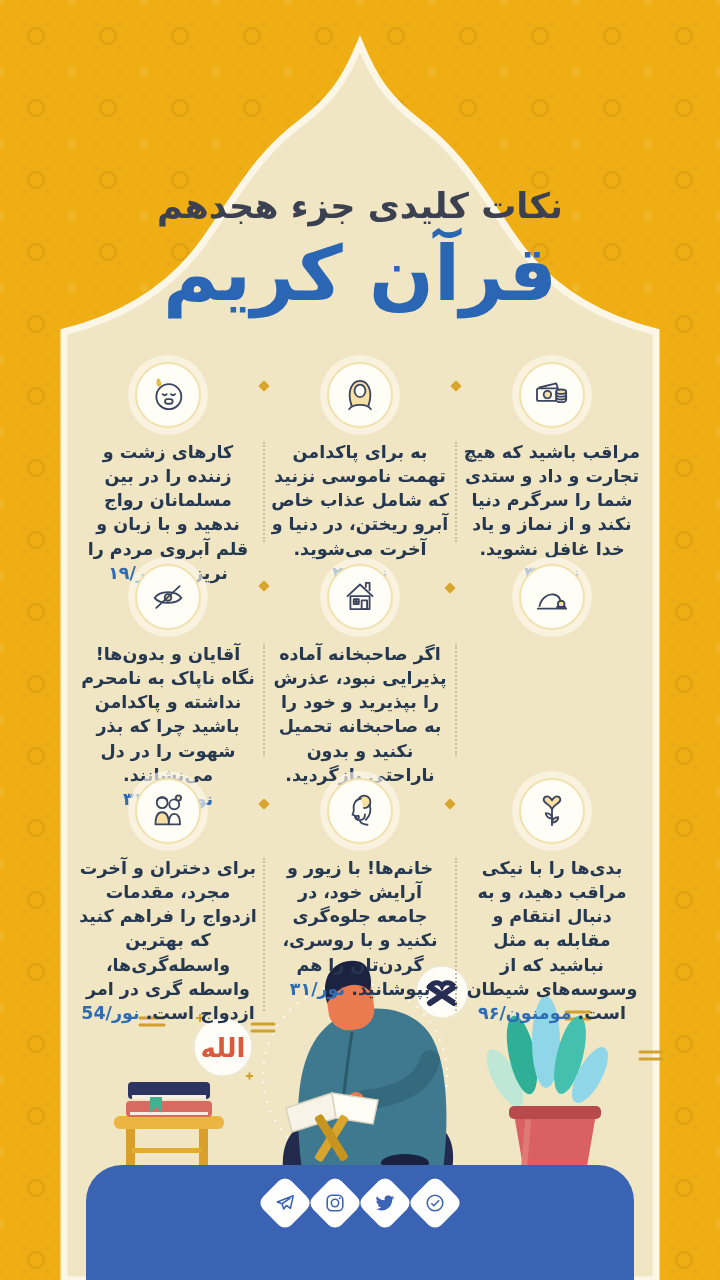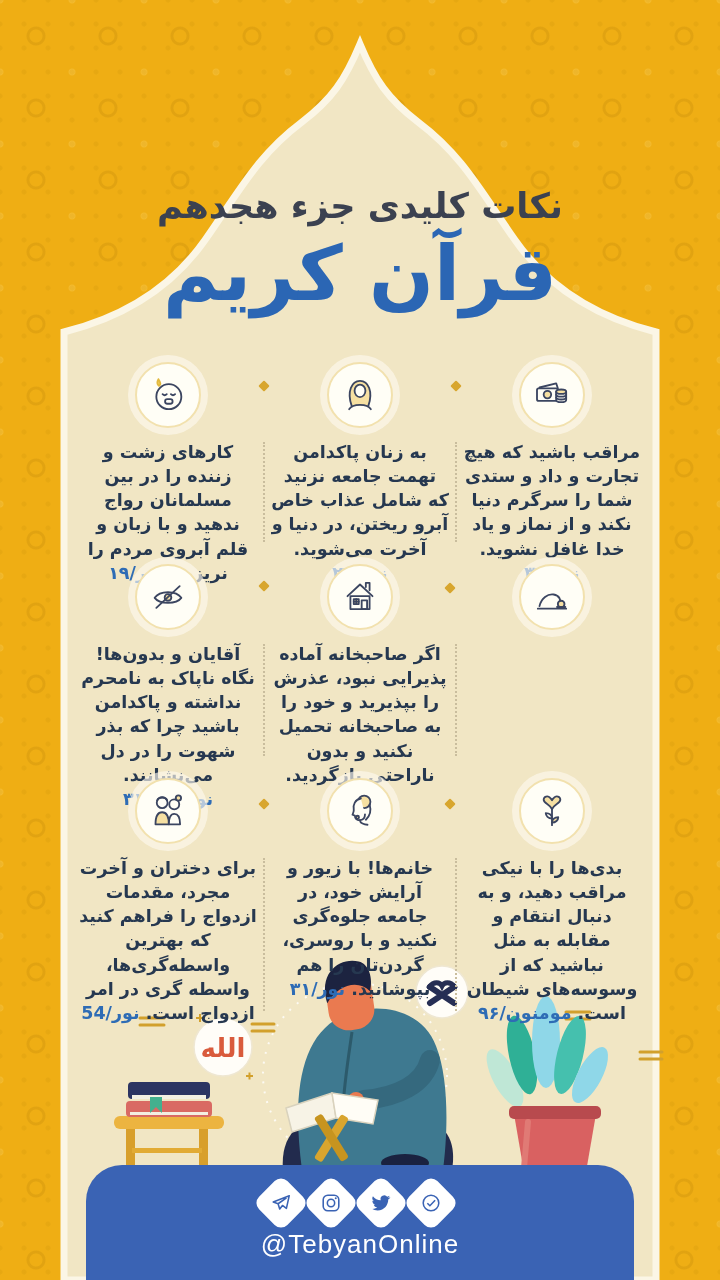--- a/index.html
+++ b/index.html
@@ -90,21 +90,21 @@
   <section class="cell">
     <div class="iconc">
       <svg width="40" height="40" viewBox="0 0 48 48">
           <g class="ic">
         <path d="M14 37 C8 20 14 7 24 7 C34 7 40 20 34 37" fill="#f6e0a2"></path>
         <ellipse cx="24" cy="19" rx="6.5" ry="7.5" fill="#fffef6"></ellipse>
         <path d="M11 41 C15 34 33 34 37 41"></path>
       </g>
         </svg>
     </div>
-    <p><span>به زنان پاکدامن تهمت جامعه نزنید که شامل عذاب خاص آبرو ریختن، در دنیا و آخرت می‌شوید.</span>
+    <p><span>به برای پاکدامن تهمت ناموسی نزنید که شامل عذاب خاص آبرو ریختن، در دنیا و آخرت می‌شوید.</span>
        <span class="ref">نور/۲۳</span></p>
   </section>
 
   <section class="cell">
     <div class="iconc">
       <svg width="40" height="40" viewBox="0 0 48 48">
           <g class="ic">
         <circle cx="25" cy="26" r="15" fill="#fffef6"></circle>
         <path d="M17.5 23 q2.5 2.5 5 0 M27.5 23 q2.5 2.5 5 0"></path>
         <rect x="20.5" y="29" width="9" height="5.5" rx="2.7"></rect>
@@ -298,15 +298,14 @@
       </div>
       <div class="dia">
         <svg width="22" height="22" viewBox="0 0 24 24">
             <g fill="none" stroke="#3a63b4" stroke-width="1.7">
               <circle cx="12" cy="12" r="8.5"></circle>
               <path d="M8 12.2 l2.8 2.8 L16.5 9"></path>
             </g>
           </svg>
       </div>
     </div>
-    <div class="handle">@TebyanOnline</div>
   </div>
 </footer>
 
 </body></html>

